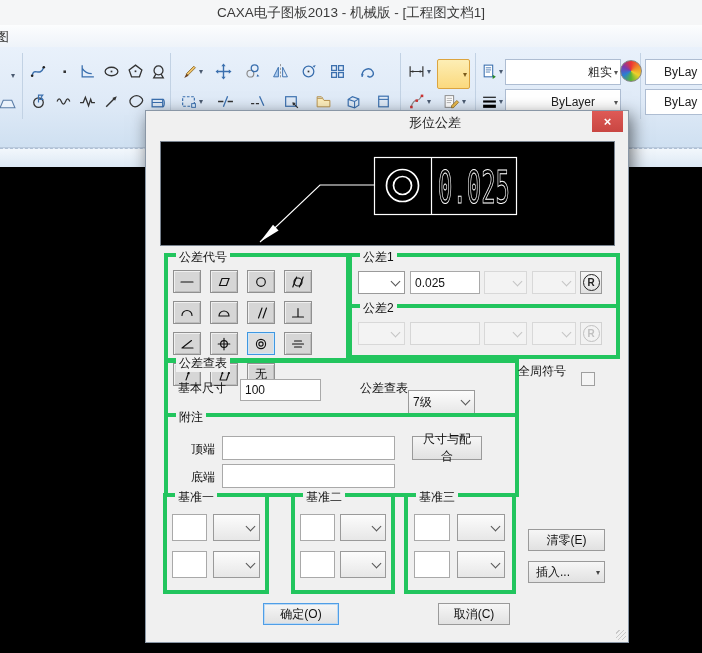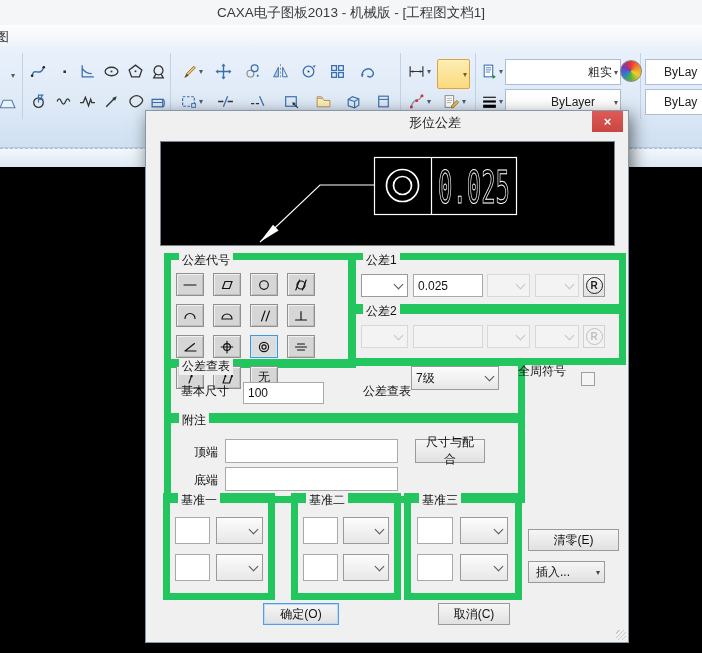--- a/index.html
+++ b/index.html
@@ -33,21 +33,21 @@
   
   .dialog{position:absolute;left:145px;top:110px;width:482px;height:531px;background:#f0f0f0;
     border:1px solid #8a97a6;box-shadow:3px 5px 16px rgba(0,0,0,.55);font-size:12px;color:#111;}
   .dtitle{position:absolute;left:0;top:0;width:100%;height:24px;display:flex;
     align-items:center;justify-content:center;font-size:13px;color:#222;margin-left:48px;}
   .dclose{position:absolute;right:5px;top:0;width:31px;height:21px;
     background:linear-gradient(#de5a56,#c94642);display:flex;align-items:center;justify-content:center;
     color:#fff;font-size:13px;font-weight:bold;cursor:default;}
   .preview{position:absolute;left:14px;top:30px;width:453px;height:103px;background:#000;
     border:1px solid #78828e;}
-  .gbox{position:absolute;border:7px solid #22c55e;}
+  .gbox{position:absolute;border:4px solid #22c55e;}
   .glabel{position:absolute;left:8px;top:-8px;background:#f0f0f0;padding:0 3px;font-size:12px;color:#111;}
   .symgrid{position:absolute;left:4px;top:13px;right:4px;display:flex;flex-wrap:wrap;
     column-gap:9px;row-gap:8px;padding-left:1px;}
   .symbtn{width:26px;height:21px;background:#d6d6d6;border:1px solid #909090;
     box-shadow:inset 1px 1px 0 #f0f0f0, inset -1px -1px 0 #bdbdbd;
     display:flex;align-items:center;justify-content:center;}
   .symbtn.sel{border:1px solid #3f97e0;box-shadow:inset 0 0 0 1px #cfe6f8;background:#dcdcdc;}
   .symbtn svg{width:18px;height:14px;}
   .symbtn svg *{stroke:#111;fill:none;stroke-width:1.15;stroke-linecap:round;}
   .symbtn svg .f{fill:#111;stroke:none;}
@@ -486,21 +486,21 @@
       <div class="pbtn rbtn dis" style="left:228px;top:14px;width:22px;height:23px">
         <span class="rc">R</span>
       </div>
     </div>
 
     <div class="gbox" style="left:18px;top:248px;width:347px;height:50px">
       <span class="glabel">公差查表</span>
       <span class="lbl" style="left:10px;top:17px">基本尺寸</span>
       <input class="inp" style="left: 72px; top: 16px; width: 81px; height: 22px;" value="100">
       <span class="lbl" style="left:192px;top:17px">公差查表</span>
-      <div class="cmb" style="left:240px;top:0;width:88px;height:24px">
+      <div class="cmb" style="left:240px;top:27px;width:67px;height:24px">
         <span>7级</span>
         <span class="cv"></span>
       </div>
     </div>
 
     <span class="lbl" style="left:372px;top:252px">全周符号</span>
     <span class="cb" style="left:435px;top:261px"></span>
 
     <div class="gbox" style="left:18px;top:302px;width:347px;height:76px">
       <span class="glabel">附注</span>
@@ -539,21 +539,21 @@
       <input class="inp" style="left: 6px; top: 17px; width: 36px; height: 27px;">
       <div class="cmb" style="left:49px;top:17px;width:48px;height:27px">
           <span class="cv"></span>
         </div>
       <input class="inp" style="left: 6px; top: 54px; width: 36px; height: 27px;">
       <div class="cmb" style="left:49px;top:54px;width:48px;height:27px">
           <span class="cv"></span>
         </div>
     </div>
 
-    <button class="pbtn" style="left:382px;top:418px;width:91px;height:22px">清零(E)</button>
+    <button class="pbtn" style="left:382px;top:418px;width:77px;height:22px">清零(E)</button>
     <div class="pbtn" style="left:382px;top:450px;width:77px;height:22px;justify-content:flex-start;padding-left:7px">
       <span>插入...</span>
       <span style="position:absolute;right:4px;font-size:8px;color:#444">▾</span>
     </div>
 
     <button class="pbtn focus" style="left:117px;top:492px;width:76px;height:22px">确定(O)</button>
     <button class="pbtn" style="left:292px;top:492px;width:72px;height:22px">取消(C)</button>
 
     <span class="grip"></span>
   </div>

